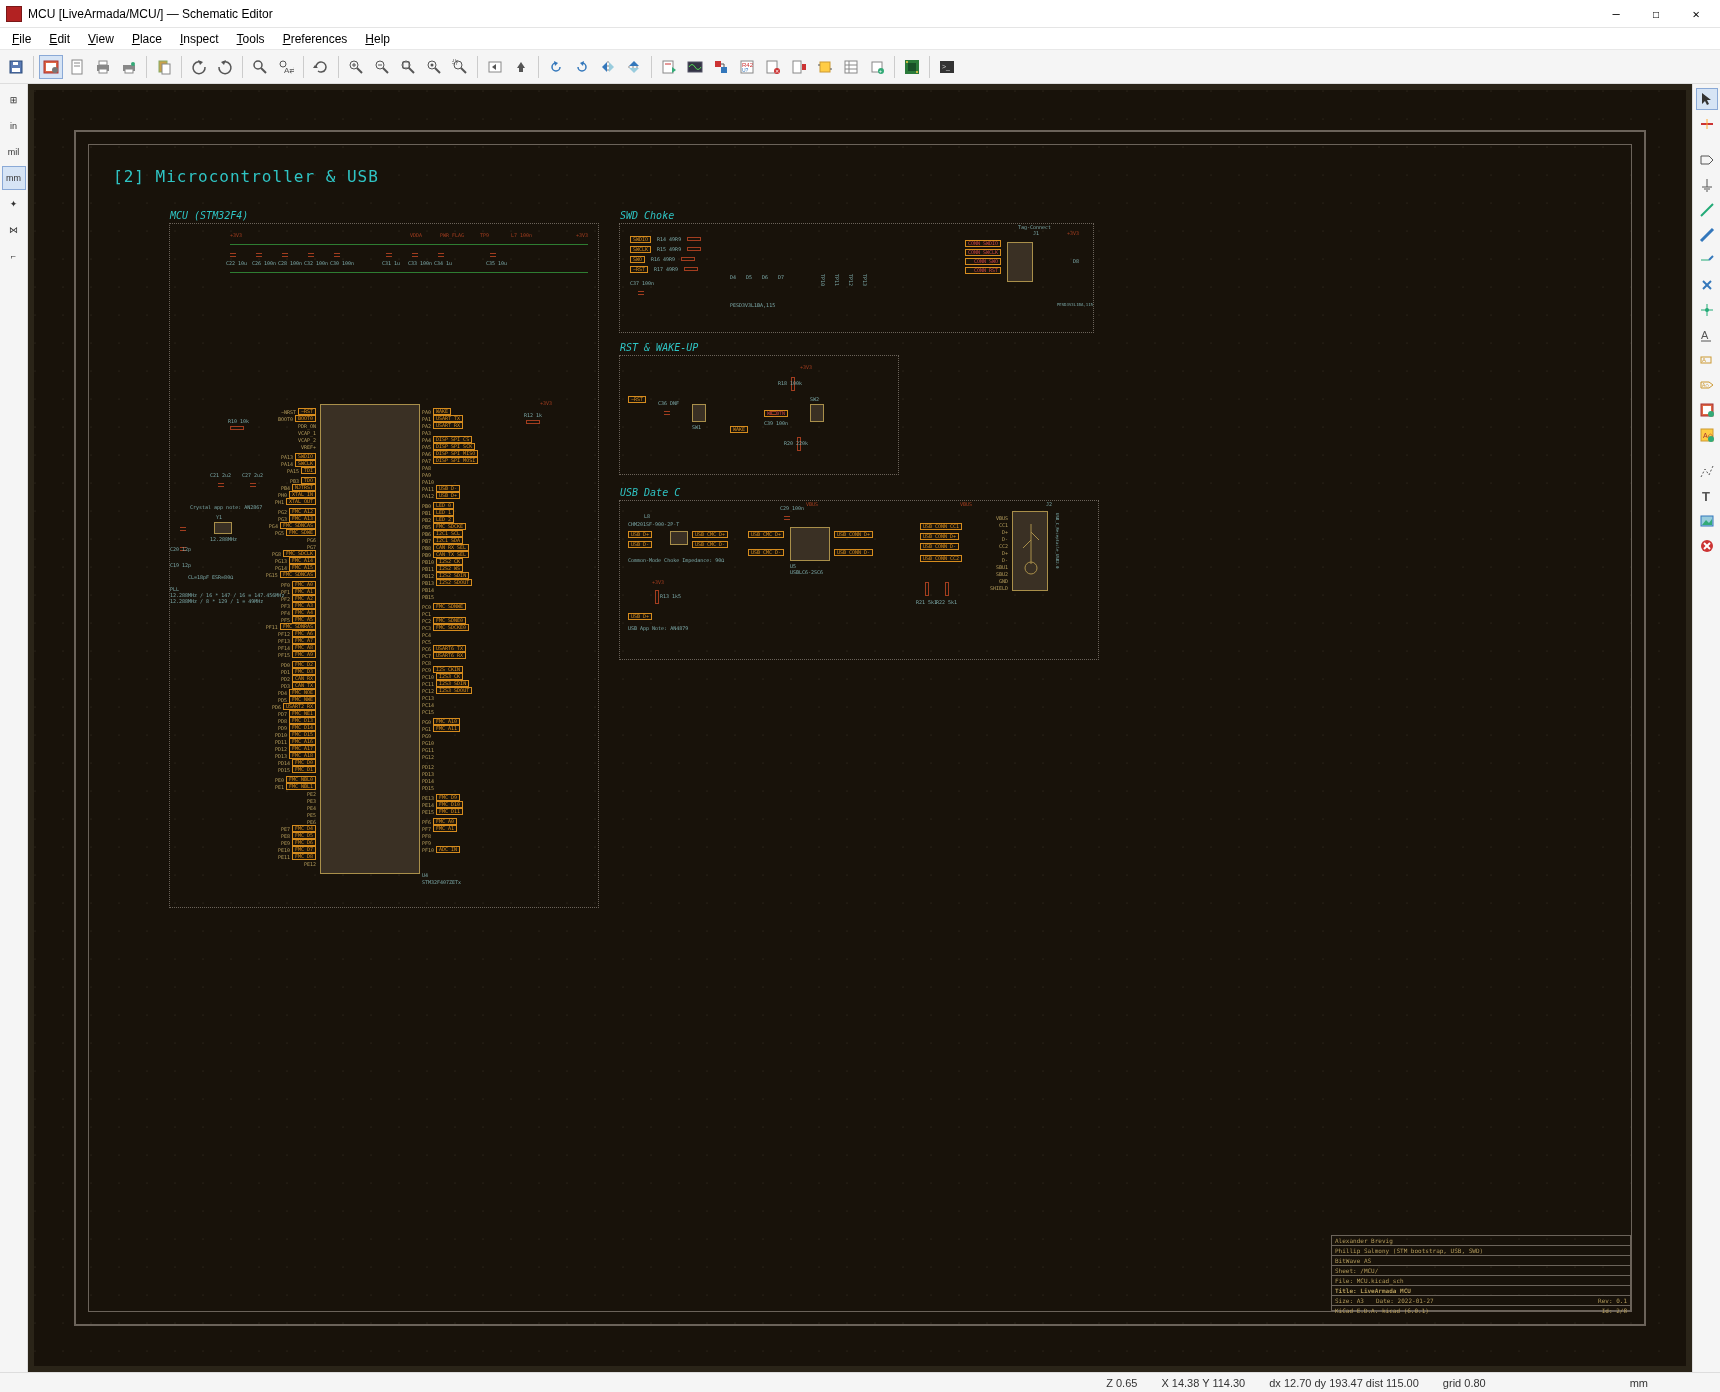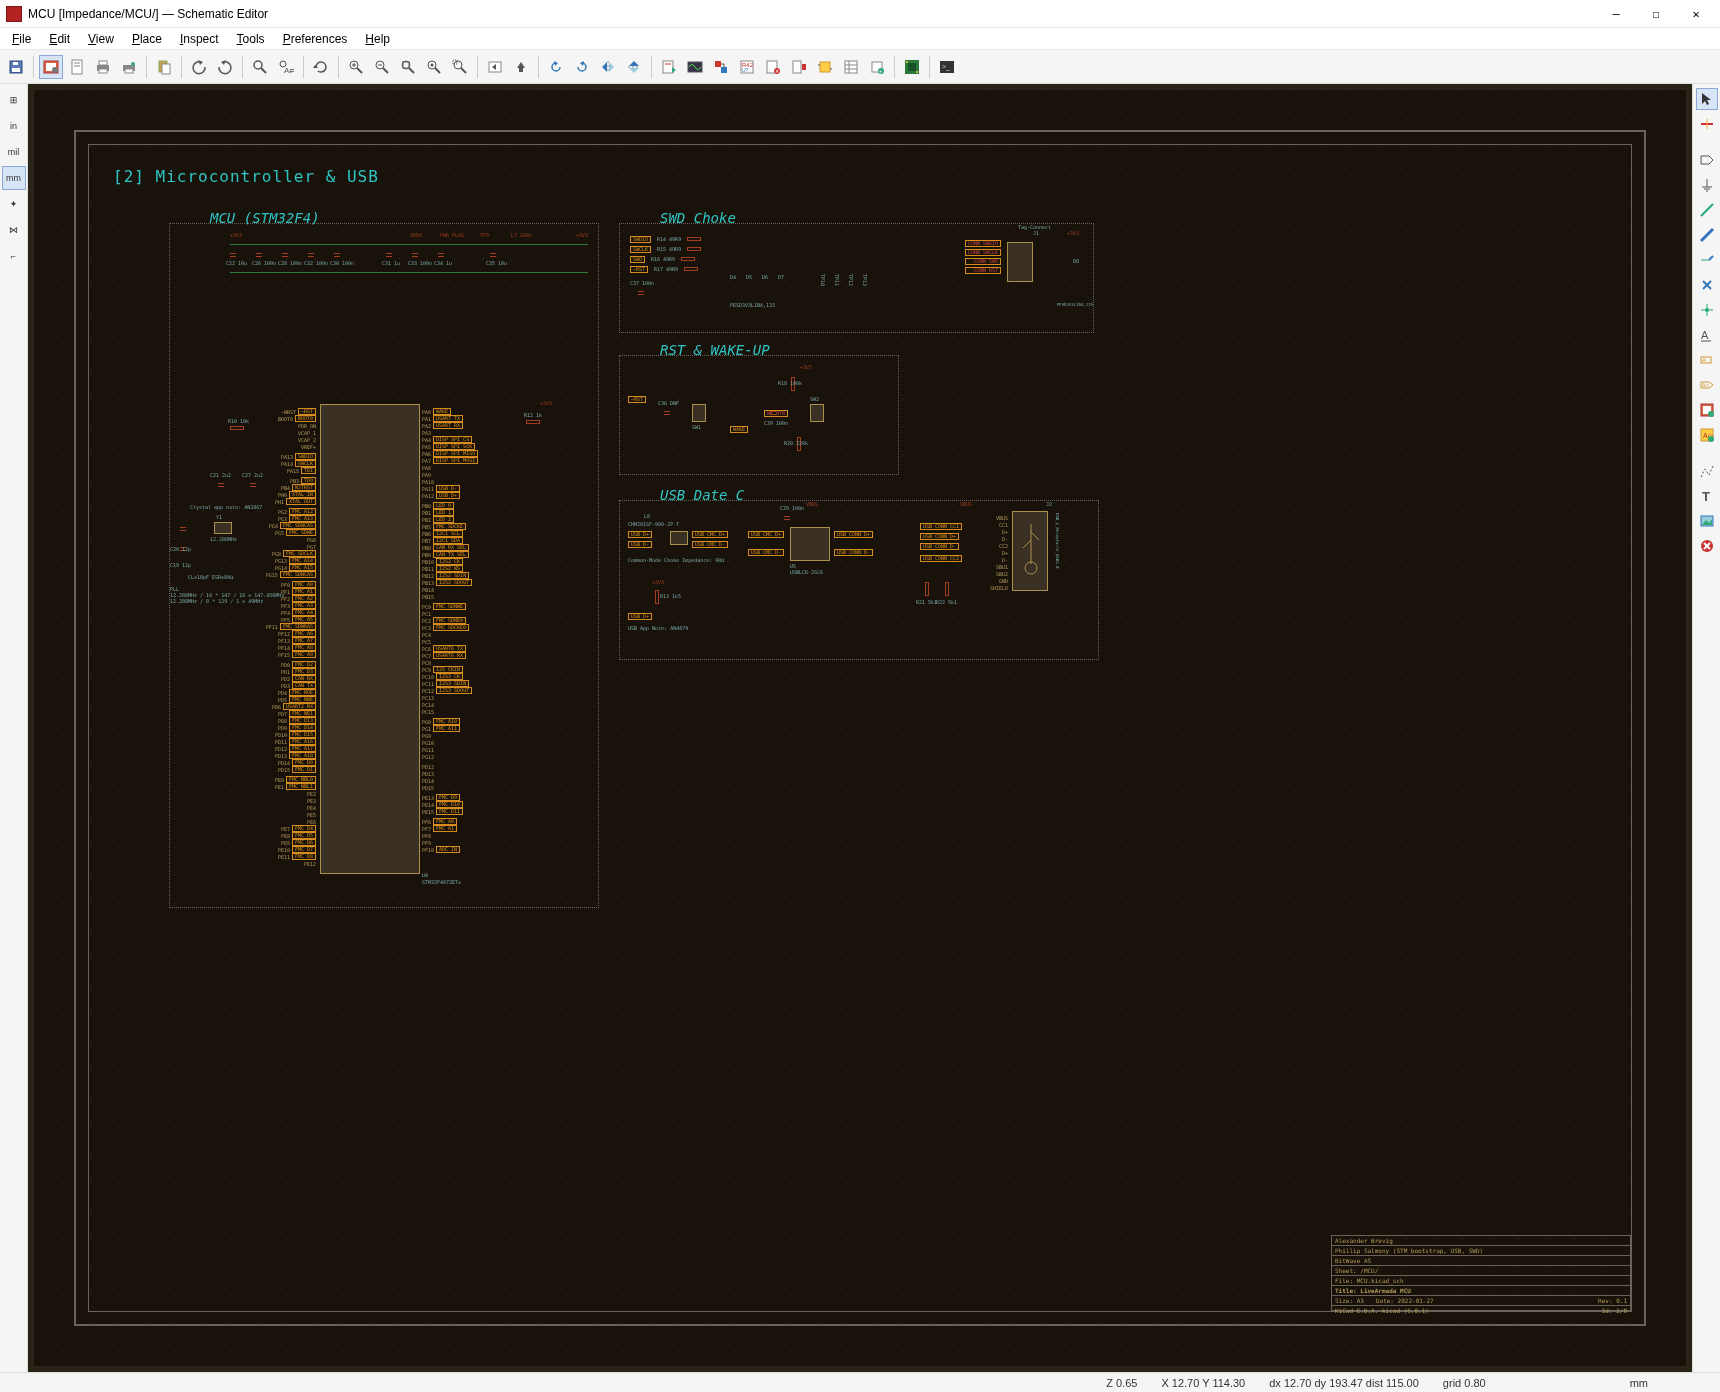--- a/index.html
+++ b/index.html
@@ -47,21 +47,21 @@
   .sheet{position:absolute;left:40px;top:40px;right:40px;bottom:40px;border:2px solid var(--sheet-outline);}
   .sheet-inner{position:absolute;inset:12px;border:1px solid var(--sheet-outline);}
   .page-title{position:absolute;left:24px;top:22px;color:var(--schem-cyan);font-family:monospace;font-size:16px;letter-spacing:1px;}
   .status{height:20px;background:#f5f5f5;border-top:1px solid #ddd;display:flex;align-items:center;font-size:11px;color:#333;}
   .status .cell{padding:0 12px;}
   .status .spacer{flex:1;}
   html,body{height:100%;}
 
   
   .blk{position:absolute;border:1px dotted #6b635a;}
-  .blk-title{position:absolute;top:-14px;left:0;color:var(--schem-cyan);font-family:monospace;font-size:14px;font-style:italic;margin-left:40px;}
+  .blk-title{position:absolute;top:-14px;left:0;color:var(--schem-cyan);font-family:monospace;font-size:10px;font-style:italic;}
 
   
   .chip{position:absolute;background:#3a3024;border:1px solid #a98f4a;}
   .pinrow{position:absolute;display:flex;flex-direction:column;gap:0px;}
   .pin{height:7px;display:flex;align-items:center;gap:2px;}
   .pin.left{flex-direction:row-reverse;justify-content:flex-end;}
   .pinname{font-family:monospace;font-size:5px;color:var(--txt-gold);white-space:nowrap;}
   .netlbl{font-family:monospace;font-size:5px;background:#1a140b;color:#d68c1e;border:1px solid #d68c1e;padding:0 2px;white-space:nowrap;line-height:5px;}
   .wire-h{position:absolute;height:1px;background:var(--schem-green);}
   .ann{position:absolute;font-family:monospace;font-size:5px;color:#7aa7a7;}
@@ -82,21 +82,21 @@
   
   .ic{width:16px;height:16px;}
   svg{display:block;}
 </style>
 </head>
 <body>
 
 <div class="titlebar">
   <div class="left">
     <span class="icon"></span>
-    <span class="title">MCU [Impedance/MCU/] — Schematic Editor</span>
+    <span class="title">MCU [LiveArmada/MCU/] — Schematic Editor</span>
   </div>
   <div class="winctrl">
     <div>—</div>
     <div>☐</div>
     <div>✕</div>
   </div>
 </div>
 
 <div class="menubar" id="menubar">
     <div class="mi"><u>F</u>ile</div>
@@ -1180,19 +1180,19 @@
           <line x1="5" y1="5" x2="11" y2="11" stroke="#fff" stroke-width="2"></line>
           <line x1="11" y1="5" x2="5" y2="11" stroke="#fff" stroke-width="2"></line>
         </svg>
       </div>
   </div>
 </div>
 
 <div class="status">
   <div class="spacer"></div>
   <div class="cell">Z 0.65</div>
-  <div class="cell">X 12.70  Y 114.30</div>
+  <div class="cell">X 14.38  Y 114.30</div>
   <div class="cell">dx 12.70  dy 193.47  dist 115.00</div>
   <div class="cell">grid 0.80</div>
   <div class="cell" style="width:120px;"></div>
   <div class="cell">mm</div>
   <div style="width:60px;"></div>
 </div>
 
 </body></html>

